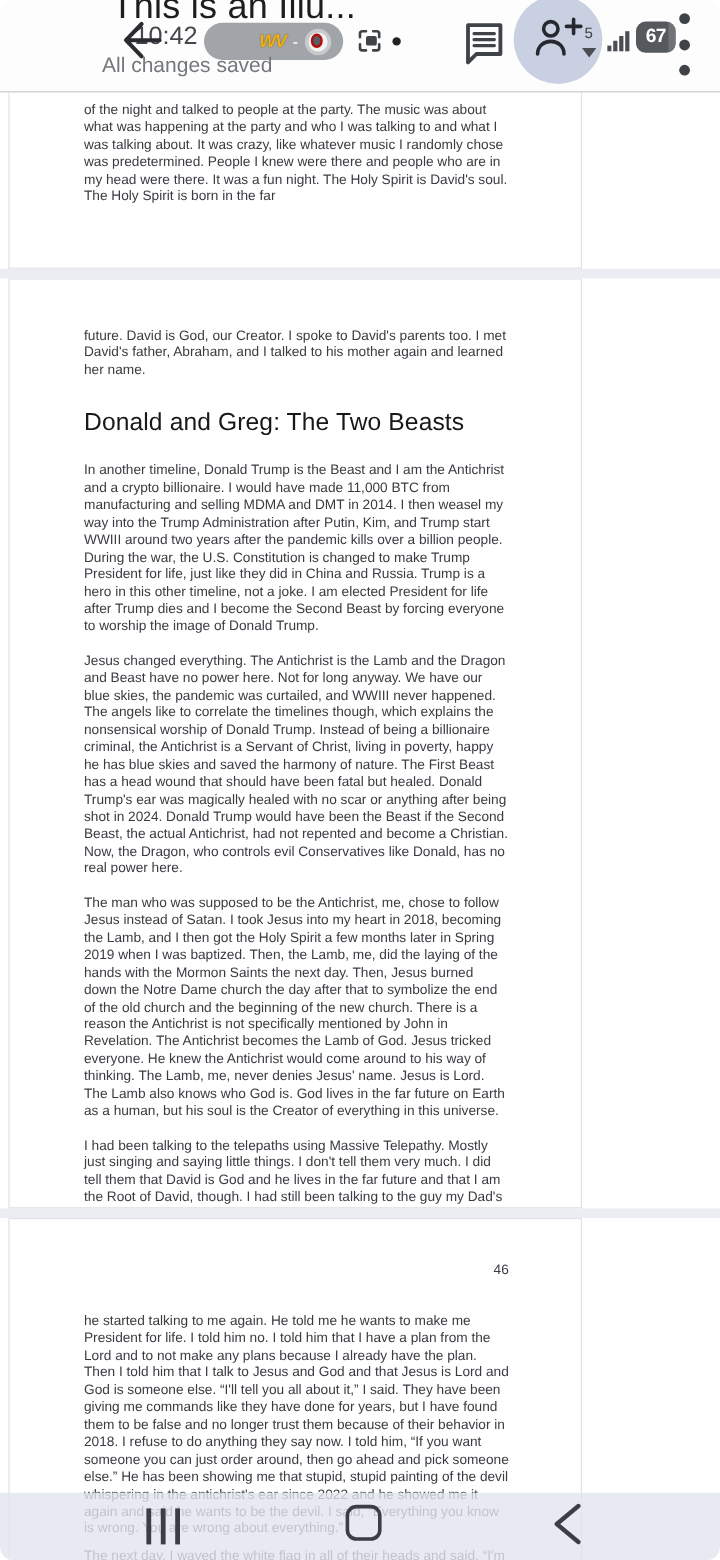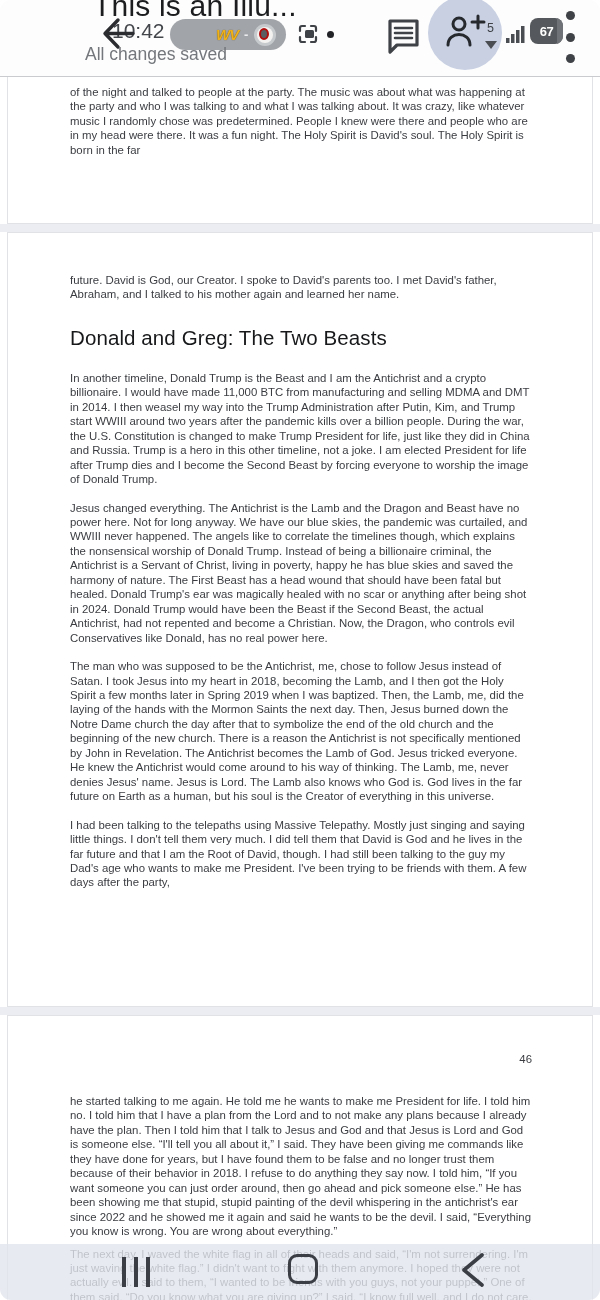--- a/index.html
+++ b/index.html
@@ -29,29 +29,29 @@
   .comment-icon{position:absolute;left:385px;top:17px;z-index:3;}
   .collab-circle{position:absolute;left:428px;top:-4px;width:74px;height:74px;border-radius:50%;
     background:#c8d0e2;z-index:1;}
   .person-add-icon{position:absolute;left:443px;top:12px;z-index:2;}
   .net5{position:absolute;left:487px;top:21px;font-size:12.5px;color:#3e4146;z-index:2;}
   .wifi-wedge{position:absolute;left:485px;top:36px;z-index:2;}
   .signal-icon{position:absolute;left:506px;top:25px;z-index:2;}
   .battery{position:absolute;left:530px;top:18px;width:33px;height:26px;border-radius:8px;background:#55585c;
     z-index:3;display:flex;align-items:center;justify-content:center;overflow:hidden;}
   .battery:after{content:"";position:absolute;right:0;top:0;width:6px;height:26px;background:#6f7277;}
-  .battery span{position:relative;z-index:1;color:#fff;font-size:13px;font-weight:bold;letter-spacing:-0.5px;}
+  .battery span{position:relative;z-index:1;color:#fff;font-size:16px;font-weight:bold;letter-spacing:-0.5px;}
   .overflow-dots{position:absolute;left:565px;top:11px;width:10px;height:52px;z-index:2;
     display:flex;flex-direction:column;justify-content:space-between;align-items:center;}
   .overflow-dots i{width:9px;height:9px;border-radius:50%;background:#3f4246;display:block;}
 
   
   .gap{position:absolute;left:0;width:600px;height:8px;background:#ebedf2;z-index:2;}
   .gap-1{top:224px;} .gap-2{top:1007px;}
-  .page{position:absolute;left:7px;width:586px;background:#fff;border:1px solid #e0e2e6;
+  .page{position:absolute;left:7px;width:478px;background:#fff;border:1px solid #e0e2e6;
     box-sizing:border-box;padding:0 60px 0 62px;overflow:hidden;z-index:1;}
   .page-0{top:76px;height:148px;padding-top:9px;border-top:none;}
   .page-1{top:232px;height:775px;padding-top:26px;}
   .page-2{top:1015px;height:290px;}
   .page-2{padding-top:36px;}
   .pagenum{font-size:11.4px;line-height:14px;color:#3a3c41;text-align:right;}
   .doc-p{font-size:11.4px;line-height:14.45px;color:#3a3c41;margin:14px 0 0;}
   .page-0 .doc-p:first-child{margin-top:0;}
   .pagenum + .doc-p{margin-top:24px;}
   .page-2 .pagenum + .doc-p{margin-top:28px;}

